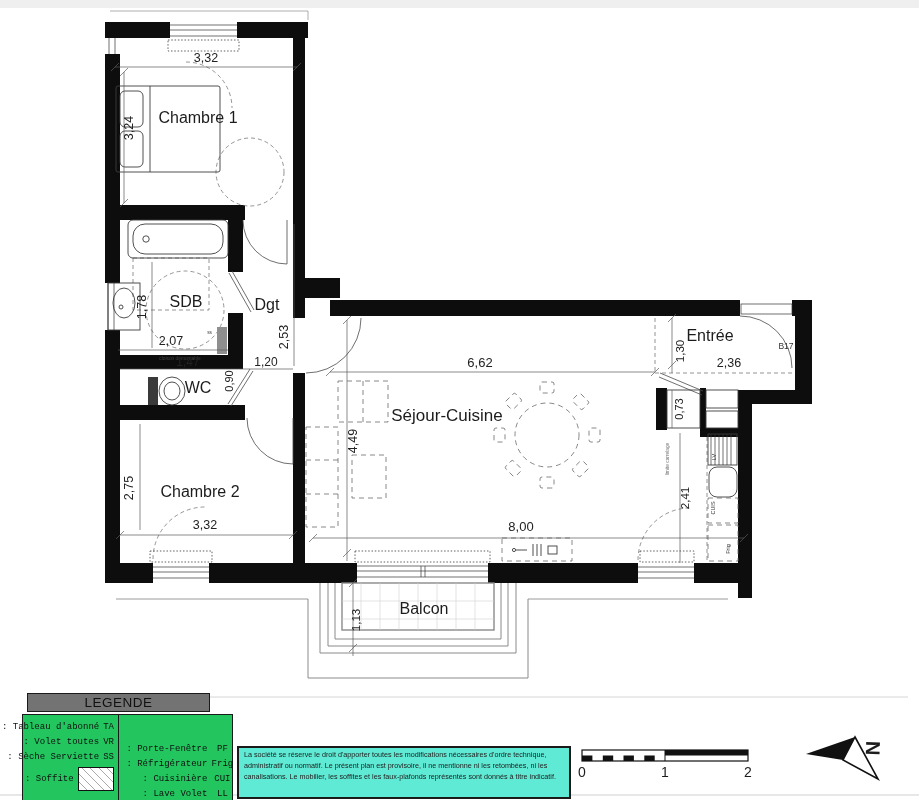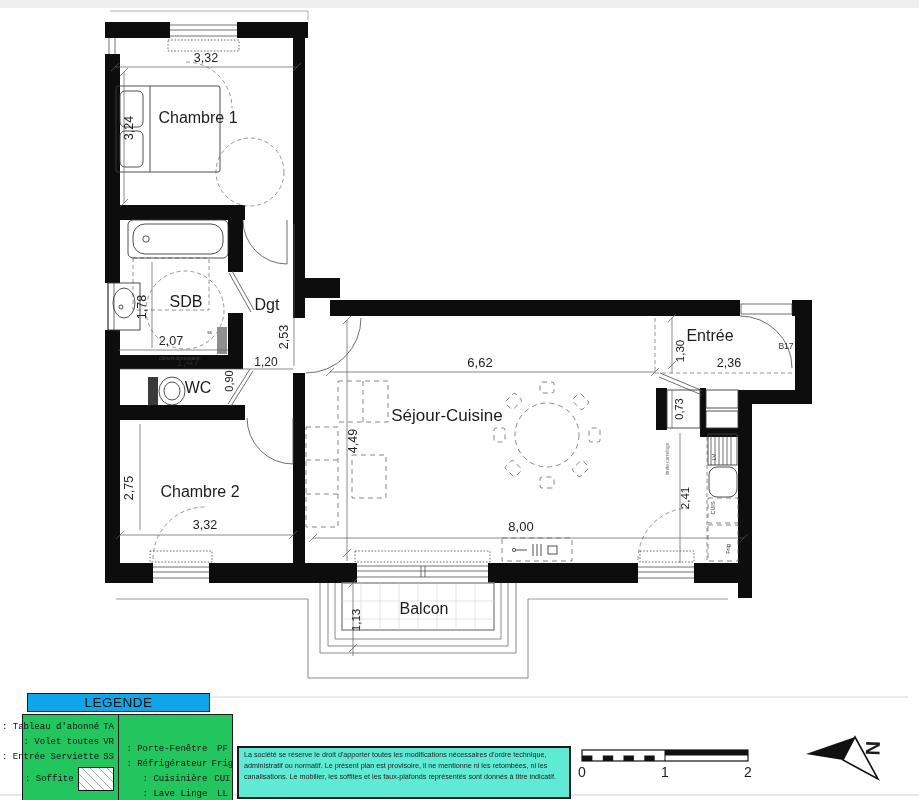--- a/index.html
+++ b/index.html
@@ -23,21 +23,21 @@
   .room-lbl{font-size:16px;}
   .dim-lbl{font-size:12.5px;fill:#222;}
   .tiny{font-size:4.8px;fill:#444;}
   .micro{font-size:5.5px;fill:#333;}
 
   .legend{
     position:absolute;left:22px;top:693px;width:211px;
     color:#111;
   }
   .legend-title-box{
-    margin-left:5px;width:181px;border:1.6px solid #1a1a1a;background:#0ea5e9;
+    margin-left:5px;width:181px;border:1.6px solid #1a1a1a;background:#737373;
     text-align:center;font-size:13.5px;letter-spacing:.5px;padding:1px 0;
   }
   .legend-body{
     border:1.6px solid #1a1a1a;display:flex;margin-top:2px;background:#22c55e;font-family:Liberation Mono, monospace;
   }
   .legend-col{padding:4px 4px 2px 2px;}
   .legend-col.left{width:89px;border-right:1.6px solid #1a1a1a;}
   .legend-col.right{flex:1;margin-top:22px;}
   .legend-row{
     display:flex;justify-content:flex-end;align-items:center;
@@ -408,21 +408,21 @@
     <div class="legend-col left">
       <div class="legend-row">
         <span>: Tableau d'abonné</span>
         <span class="abbr">TA</span>
       </div>
       <div class="legend-row">
         <span>: Volet toutes</span>
         <span class="abbr">VR</span>
       </div>
       <div class="legend-row">
-        <span>: Entrée Serviette</span>
+        <span>: Sèche Serviette</span>
         <span class="abbr">SS</span>
       </div>
       <div class="legend-row soffite">
         <span>: Soffite</span>
         <span class="swatch"></span>
       </div>
     </div>
     <div class="legend-col right">
       <div class="legend-row">
         <span>: Porte-Fenêtre</span>
@@ -430,21 +430,21 @@
       </div>
       <div class="legend-row">
         <span>: Réfrigérateur</span>
         <span class="abbr">Frig</span>
       </div>
       <div class="legend-row">
         <span>: Cuisinière</span>
         <span class="abbr">CUI</span>
       </div>
       <div class="legend-row">
-        <span>: Lave Linge</span>
+        <span>: Lave Volet</span>
         <span class="abbr">LL</span>
       </div>
       <div class="legend-row">
         <span>: Lave Serviette</span>
         <span class="abbr">LV</span>
       </div>
     </div>
   </div>
 </div>
 

